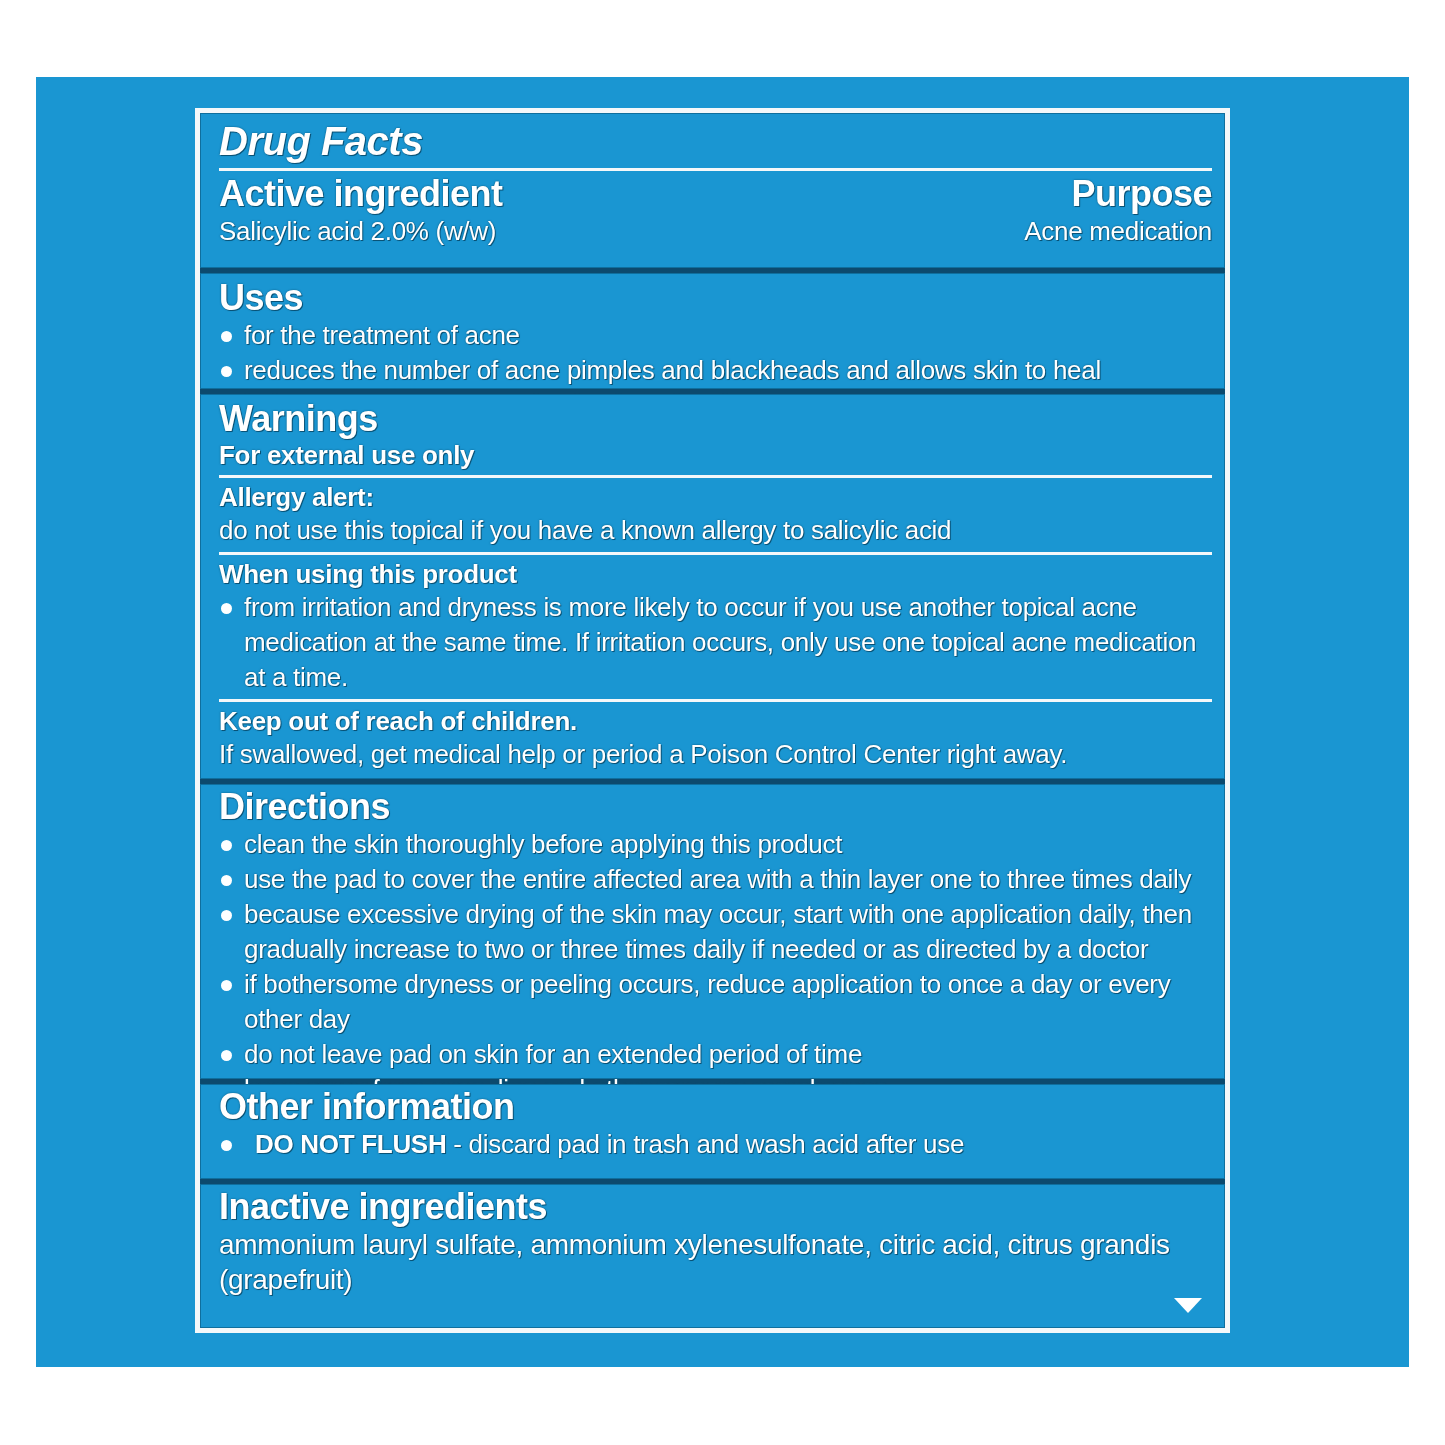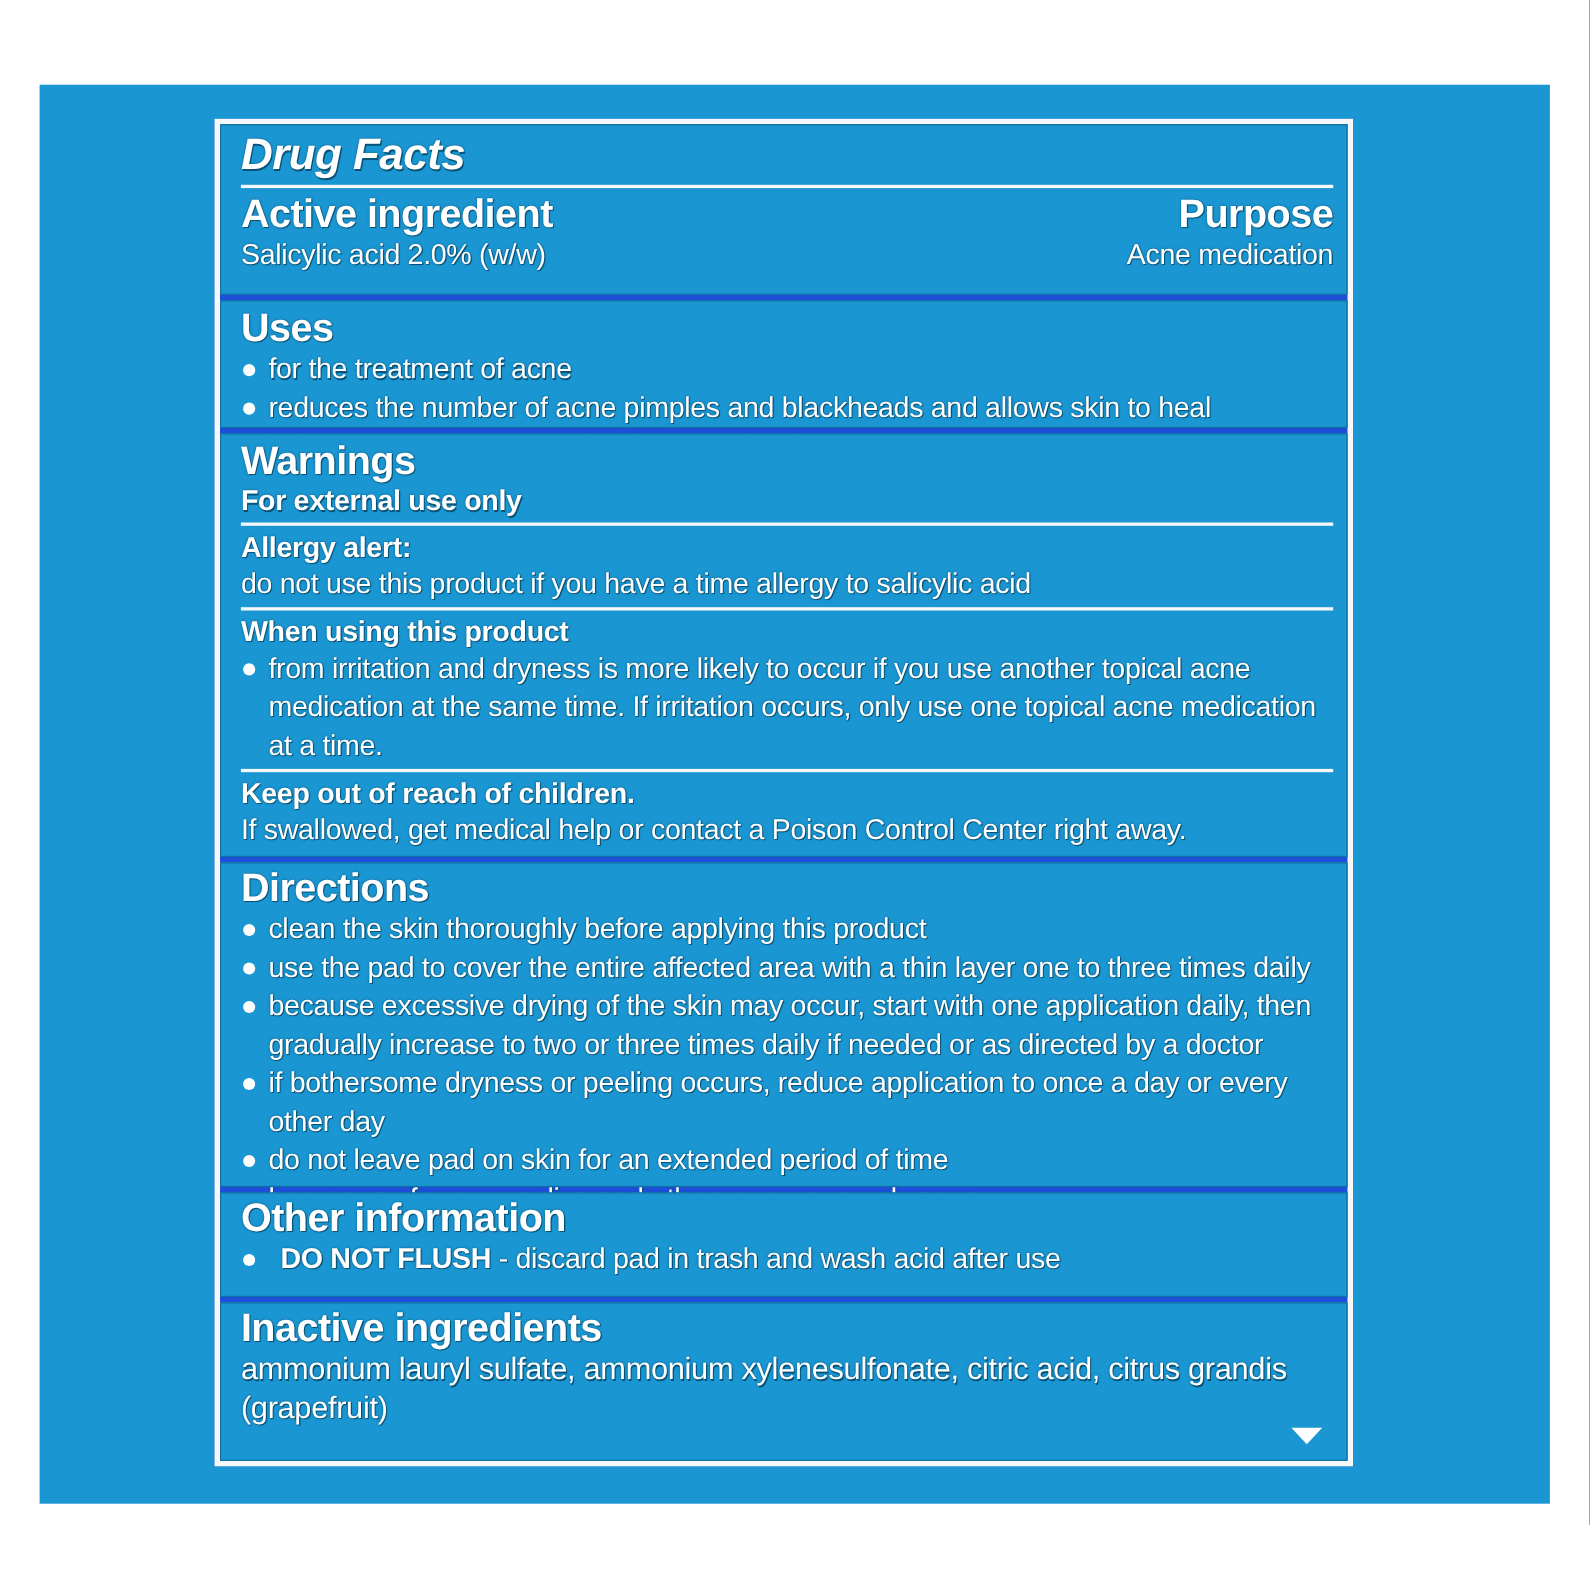--- a/index.html
+++ b/index.html
@@ -9,21 +9,21 @@
     font-family: "Liberation Sans", "DejaVu Sans", sans-serif;
   }
   .panel {
     position: absolute; left: 36px; top: 77px; width: 1373px; height: 1290px;
     background: #1a96d2;
   }
   .label {
     position: absolute; left: 195px; top: 108px; width: 1035px; height: 1225px;
     box-sizing: border-box;
     border: 5px solid #f4f8fa;
-    background: #1d4ed8;
+    background: #0c4a6e;
     display: flex; flex-direction: column; gap: 5px;
   }
   .section {
     background: #1a96d2;
     border: 1.5px solid #0f6f9e;
     box-sizing: border-box;
     padding: 0 12px 0 18px;
     color: #ffffff;
     position: relative;
   }
@@ -92,27 +92,27 @@
     <div class="txt bullet">for the treatment of acne</div>
     <div class="txt bullet">reduces the number of acne pimples and blackheads and allows skin to heal</div>
     <div class="txt bullet">helps prevent new acne pimples from forming</div>
   </div>
 
   <div class="section" id="s-warn">
     <div class="h2">Warnings</div>
     <div class="sub">For external use only</div>
     <div class="rule"></div>
     <div class="sub">Allergy alert:</div>
-    <div class="txt">do not use this product if you have a time allergy to salicylic acid</div>
+    <div class="txt">do not use this topical if you have a known allergy to salicylic acid</div>
     <div class="rule"></div>
     <div class="sub">When using this product</div>
     <div class="txt bullet">from irritation and dryness is more likely to occur if you use another topical acne medication at the same time.  If irritation occurs, only use one topical acne medication at a time.</div>
     <div class="rule"></div>
     <div class="sub">Keep out of reach of children.</div>
-    <div class="txt">If swallowed, get medical help or contact a Poison Control Center right away.</div>
+    <div class="txt">If swallowed, get medical help or period a Poison Control Center right away.</div>
   </div>
 
   <div class="section" id="s-dir">
     <div class="h2">Directions</div>
     <div class="txt bullet">clean the skin thoroughly before applying this product</div>
     <div class="txt bullet">use the pad to cover the entire affected area with a thin layer one to three times daily</div>
     <div class="txt bullet">because excessive drying of the skin may occur, start with one application daily, then gradually increase to two or three times daily if needed or as directed by a doctor</div>
     <div class="txt bullet">if bothersome dryness or peeling occurs, reduce application to once a day or every other day</div>
     <div class="txt bullet">do not leave pad on skin for an extended period of time</div>
     <div class="txt bullet">keep away from eyes, lips and other mucous membranes</div>

